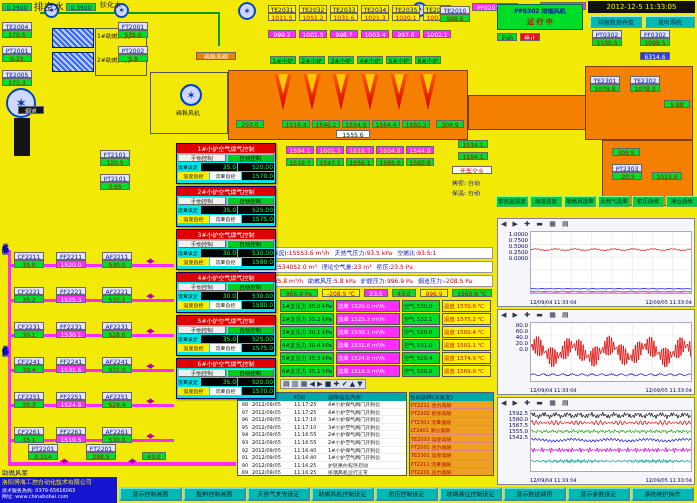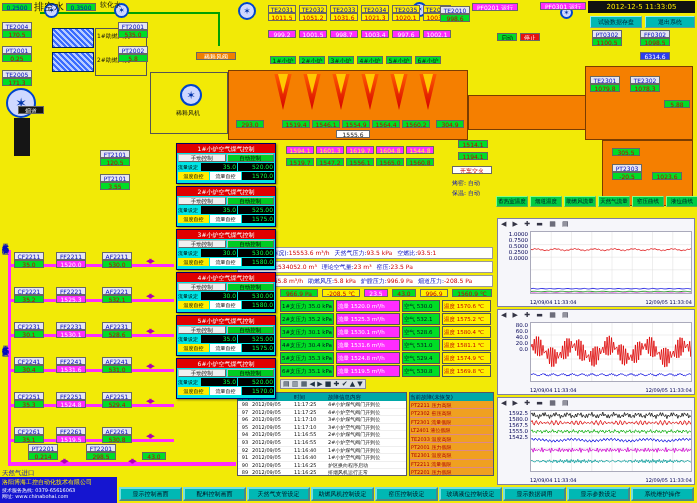--- a/index.html
+++ b/index.html
@@ -78,20 +78,24 @@
 </style>
 </head>
 <body>
 
 <div id="stage">
 
   <div class="datetime">2012-12-5 11:33:05</div>
   <button class="tbtn" style="left:590px;width:52px">试验数据存盘</button>
   <button class="tbtn" style="left:645px;width:50px">退出系统</button>
 
+  <div class="fanpanel">
+    <div class="fp1">PF0302 排烟风机</div>
+    <div class="fp2">运 行 中</div>
+  </div>
 
   <div>
     <div class="furn" style="left: 228px; top: 70px; width: 240px; height: 70px;"></div>
 
     <div class="furn" style="left: 468px; top: 95px; width: 118px; height: 35px;"></div>
 
     <div class="furn" style="left: 585px; top: 66px; width: 108px; height: 74px;"></div>
 
     <div class="furn" style="left: 602px; top: 140px; width: 91px; height: 66px;"></div>
 
@@ -198,21 +202,21 @@
     <span class="lbl" style="left: 97px; top: 33px; font-size: 6px;">1#助燃风机</span>
 
     <span class="lbl" style="left: 97px; top: 57px; font-size: 6px;">2#助燃风机</span>
 
     <span class="lbl" style="left: 176px; top: 110px; font-size: 6px;">稀释风机</span>
 
     <span class="lbl vtext" style="left: 2px; top: 238px; color: rgb(0, 8, 192); font-size: 6.5px;">天然气总管区</span>
 
     <span class="lbl vtext" style="left: 2px; top: 340px; color: rgb(0, 8, 192); font-size: 6.5px;">天然气计量区</span>
 
-    <span class="lbl" style="left: 2px; top: 470px; color: rgb(0, 8, 192); font-size: 6.5px;">天然气进口</span>
+    <span class="lbl" style="left: 2px; top: 470px; color: rgb(0, 8, 192); font-size: 6.5px;">助燃风量</span>
 
     <span class="lbl" style="left: 452px; top: 180px; color: rgb(0, 8, 192); font-size: 6px;">烤窑: 自动</span>
 
     <span class="lbl" style="left: 452px; top: 190px; color: rgb(0, 8, 192); font-size: 6px;">保温: 自动</span>
   </div>
 
   <div>
     <span class="chip" style="left: 2px; top: 3px; width: 30px; background: rgb(0, 221, 38); color: rgb(0, 8, 192);">0.2500</span>
 
     <span class="chip" style="left: 66px; top: 3px; width: 30px; background: rgb(0, 221, 38); color: rgb(0, 8, 192);">0.3500</span>

